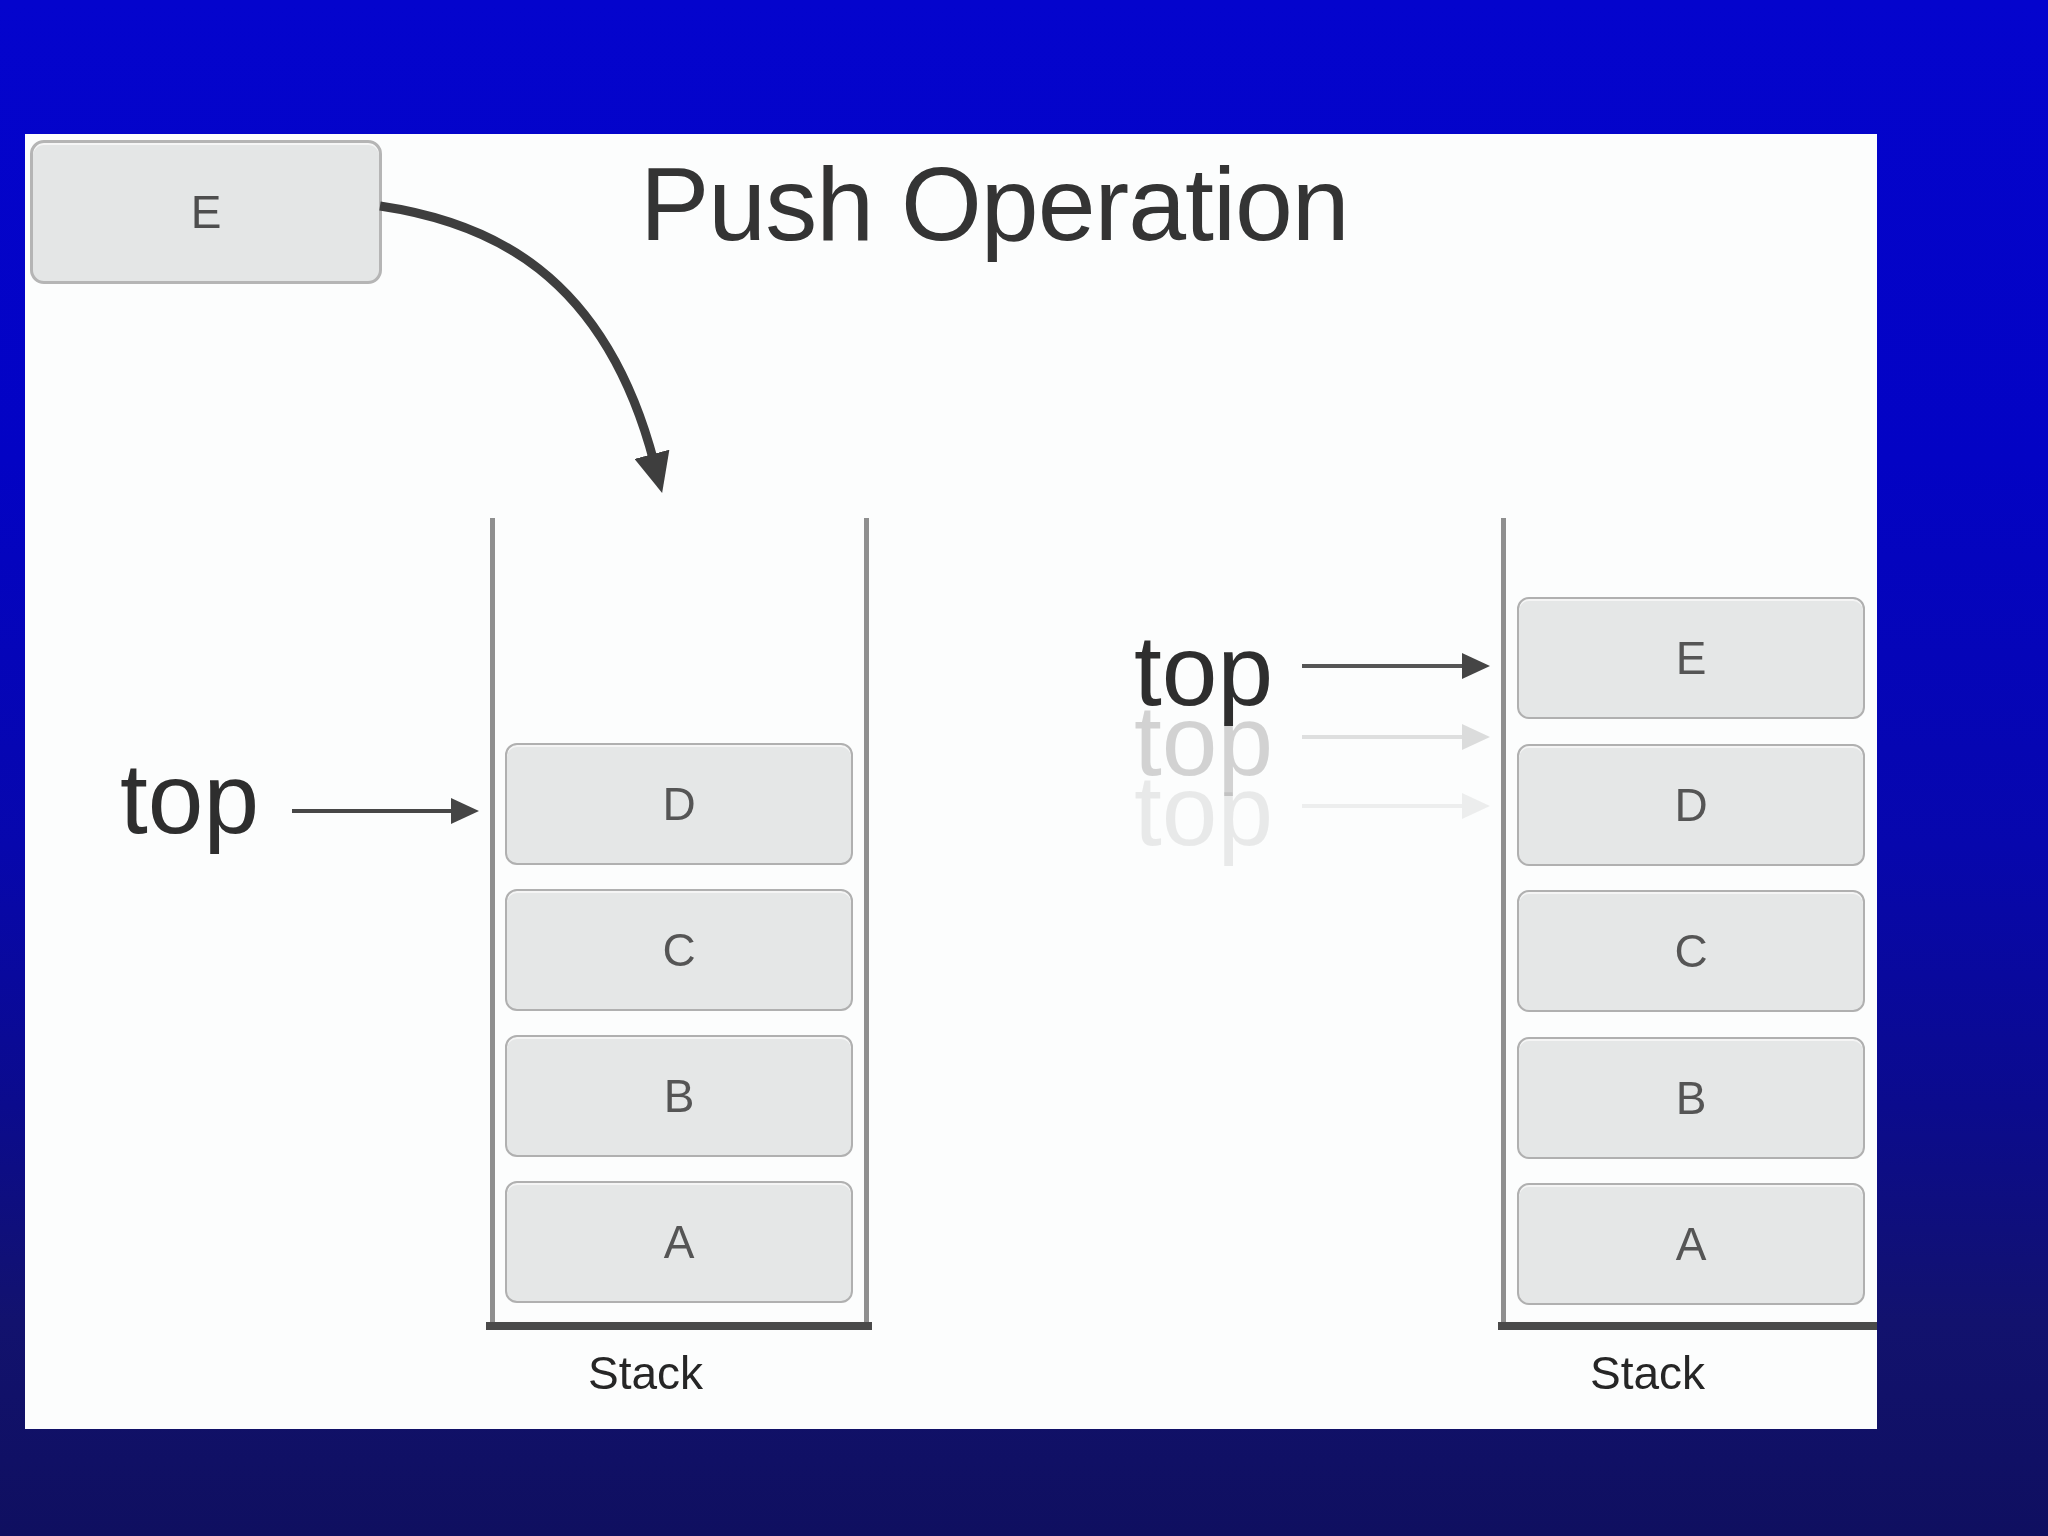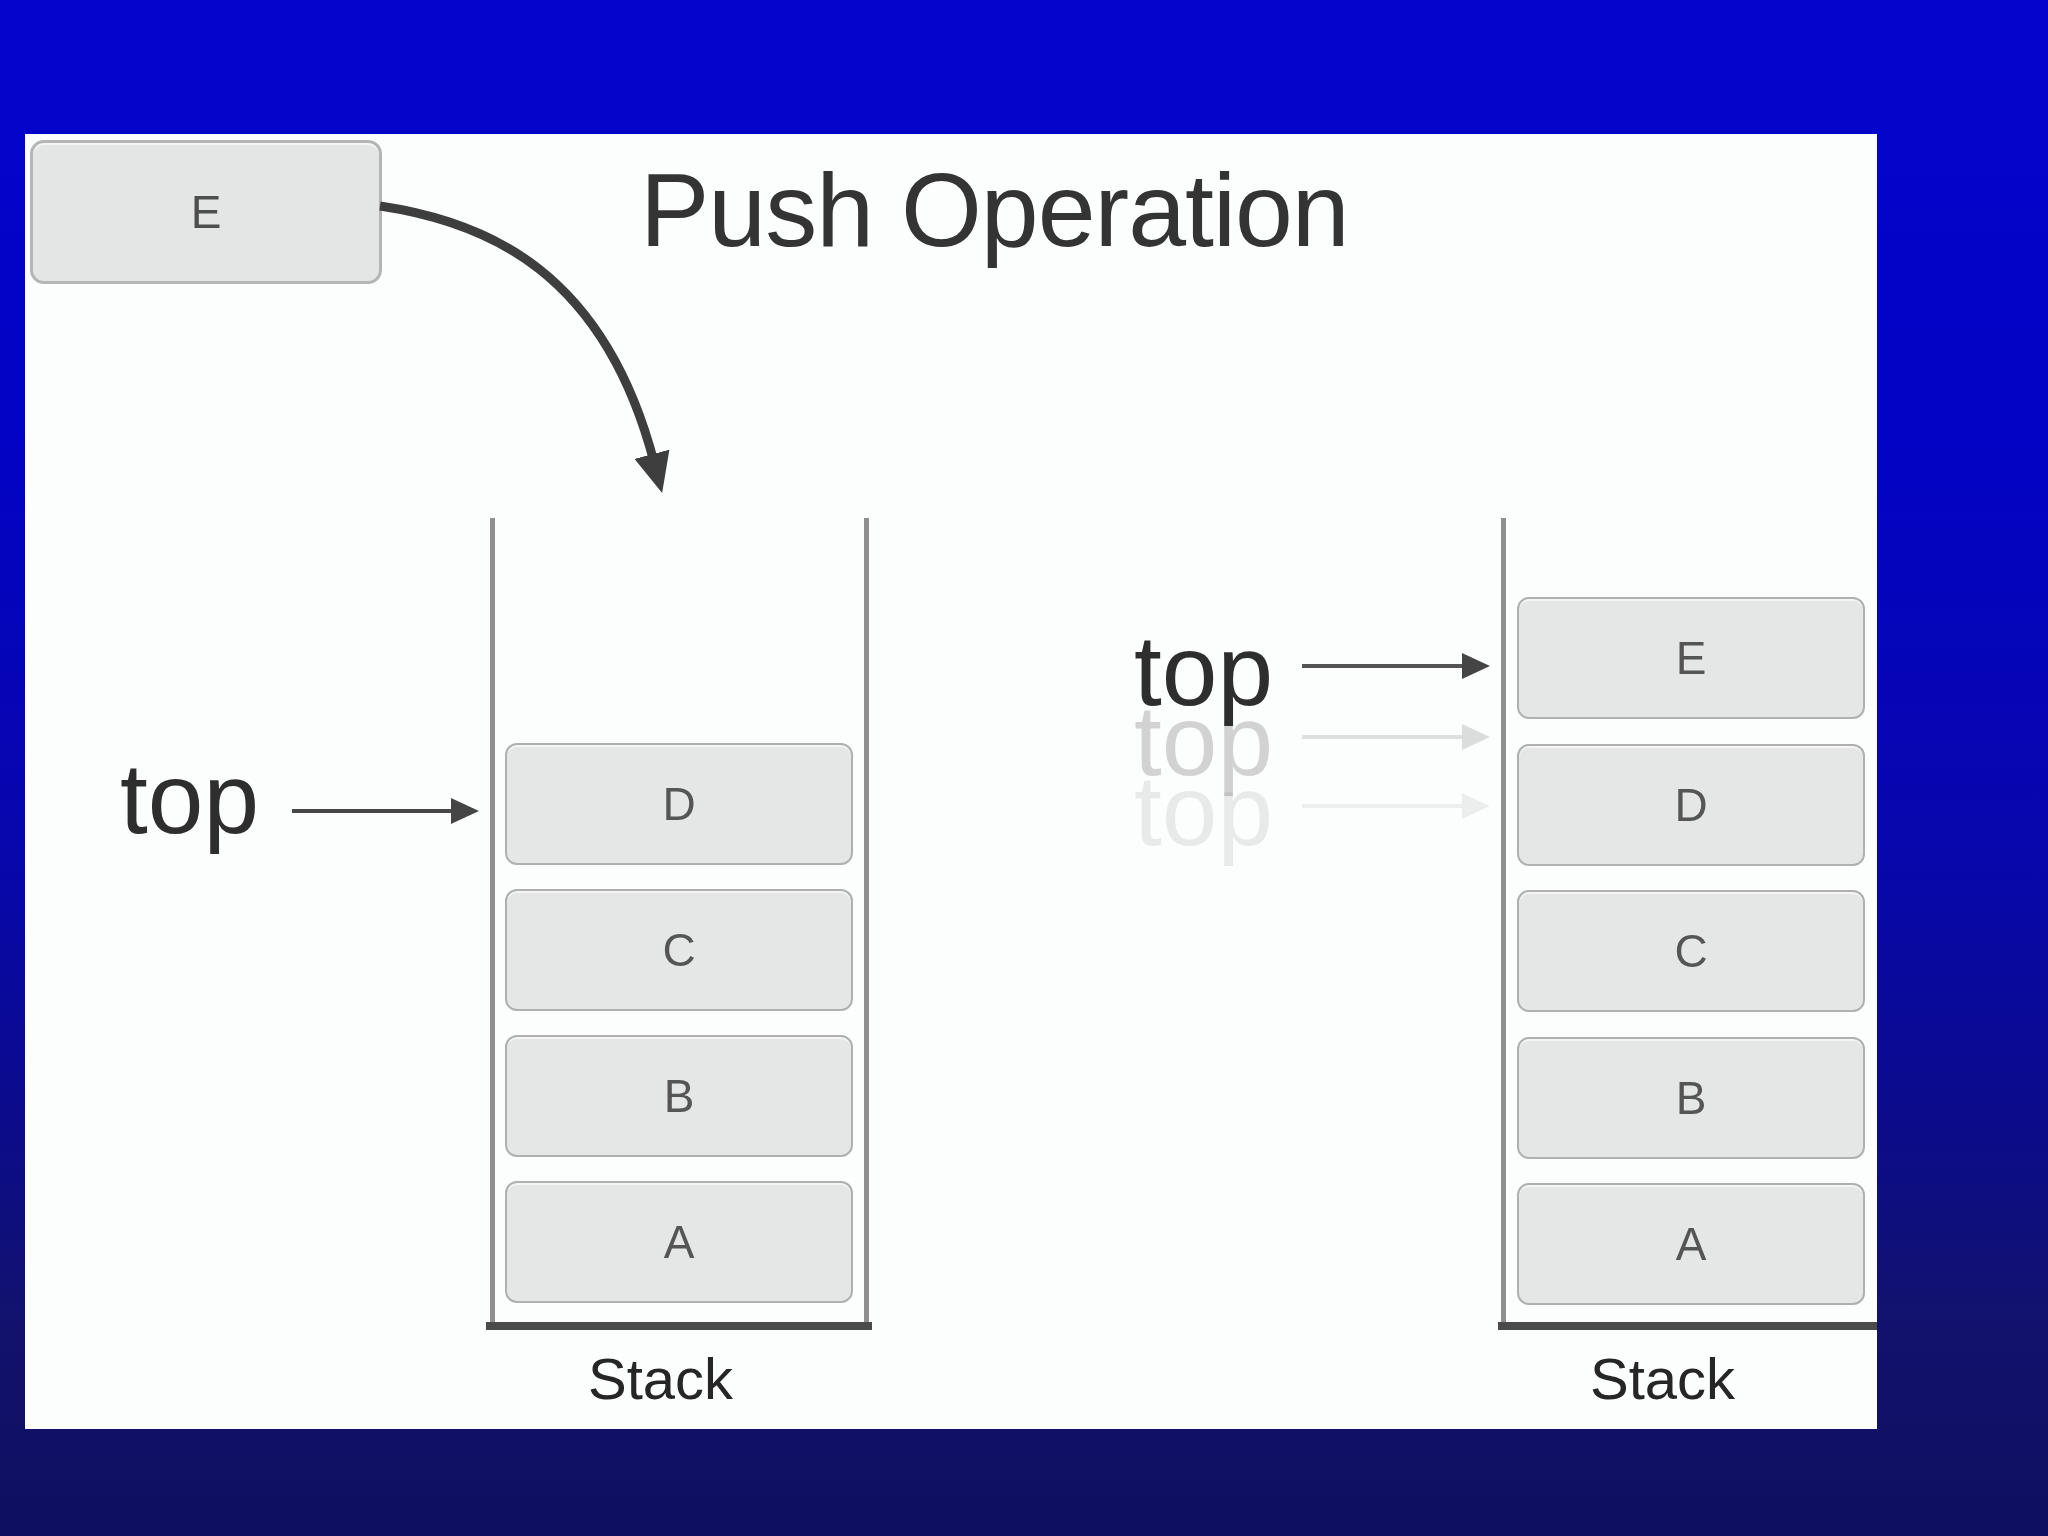--- a/index.html
+++ b/index.html
@@ -3,21 +3,21 @@
 <meta charset="utf-8">
 <style>
   html,body{margin:0;padding:0;background:#000;}
   .stage{
     position:relative;width:2048px;height:1536px;overflow:hidden;
     background:linear-gradient(180deg,#0404cd 0%,#0303c4 30%,#0707ad 55%,#0b0b8d 72%,#12126e 86%,#0f0f60 100%);
     font-family:"Liberation Sans",sans-serif;
   }
   .panel{position:absolute;left:25px;top:134px;width:1852px;height:1295px;background:#fcfdfd;}
   .title{
-    position:absolute;left:640px;top:156px;font-size:104px;line-height:1.05;
+    position:absolute;left:640px;top:150px;font-size:104px;line-height:1.05;
     color:#343434;white-space:nowrap;letter-spacing:-1px;
   }
   .float-box{
     position:absolute;left:30px;top:140px;width:346px;height:138px;
     background:#e4e6e6;border:3px solid #b5b5b5;border-radius:14px;
     box-shadow:inset 0 2px 0 rgba(255,255,255,.65);
     display:flex;align-items:center;justify-content:center;
   }
   .box-letter{font-size:46px;color:#4e4e4e;}
   .wall{position:absolute;width:5px;background:#8f8f8f;}
@@ -27,21 +27,21 @@
     background:#e5e7e7;border:2px solid #b0b0b0;border-radius:12px;
     box-shadow:inset 0 2px 0 rgba(255,255,255,.6);
     display:flex;align-items:center;justify-content:center;
     font-size:46px;color:#555555;box-sizing:border-box;
   }
   .top-label{
     position:absolute;font-size:100px;line-height:1;color:#2e2e2e;white-space:nowrap;
   }
   .ghost{color:#2e2e2e;}
   .caption{
-    position:absolute;font-size:58px;line-height:1;color:#262626;white-space:nowrap;
+    position:absolute;font-size:46px;line-height:1;color:#262626;white-space:nowrap;
   }
   svg.overlay{position:absolute;left:0;top:0;pointer-events:none;}
 </style>
 </head>
 <body>
 
 <div class="stage">
 
   <div class="panel"></div>
 

